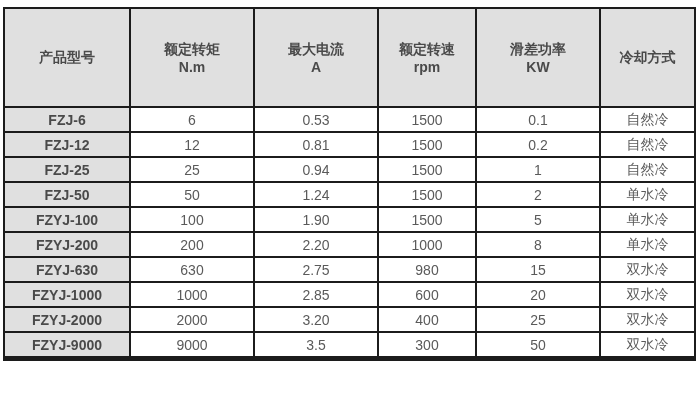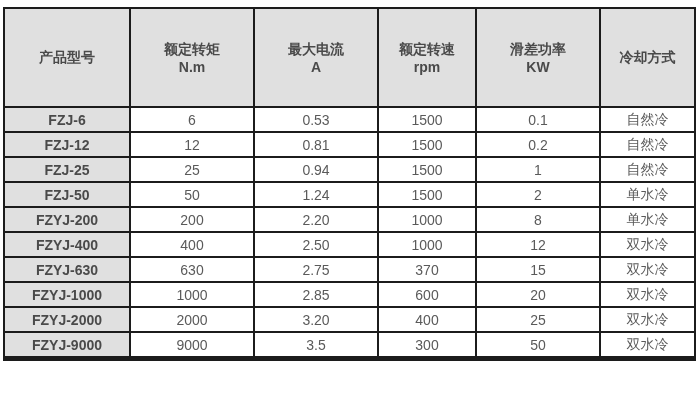--- a/index.html
+++ b/index.html
@@ -118,40 +118,40 @@
         </tr>
         <tr>
           <td class="model-cell">FZJ-50</td>
           <td class="value-cell">50</td>
           <td class="value-cell">1.24</td>
           <td class="value-cell">1500</td>
           <td class="value-cell">2</td>
           <td class="value-cell">单水冷</td>
         </tr>
         <tr>
+          <td class="model-cell">FZYJ-100</td>
+          <td class="value-cell">100</td>
+          <td class="value-cell">1.90</td>
+          <td class="value-cell">1500</td>
+          <td class="value-cell">5</td>
+          <td class="value-cell">单水冷</td>
+        </tr>
+        <tr>
           <td class="model-cell">FZYJ-200</td>
           <td class="value-cell">200</td>
           <td class="value-cell">2.20</td>
           <td class="value-cell">1000</td>
           <td class="value-cell">8</td>
           <td class="value-cell">单水冷</td>
         </tr>
         <tr>
-          <td class="model-cell">FZYJ-400</td>
-          <td class="value-cell">400</td>
-          <td class="value-cell">2.50</td>
-          <td class="value-cell">1000</td>
-          <td class="value-cell">12</td>
-          <td class="value-cell">双水冷</td>
-        </tr>
-        <tr>
           <td class="model-cell">FZYJ-630</td>
           <td class="value-cell">630</td>
           <td class="value-cell">2.75</td>
-          <td class="value-cell">370</td>
+          <td class="value-cell">980</td>
           <td class="value-cell">15</td>
           <td class="value-cell">双水冷</td>
         </tr>
         <tr>
           <td class="model-cell">FZYJ-1000</td>
           <td class="value-cell">1000</td>
           <td class="value-cell">2.85</td>
           <td class="value-cell">600</td>
           <td class="value-cell">20</td>
           <td class="value-cell">双水冷</td>

